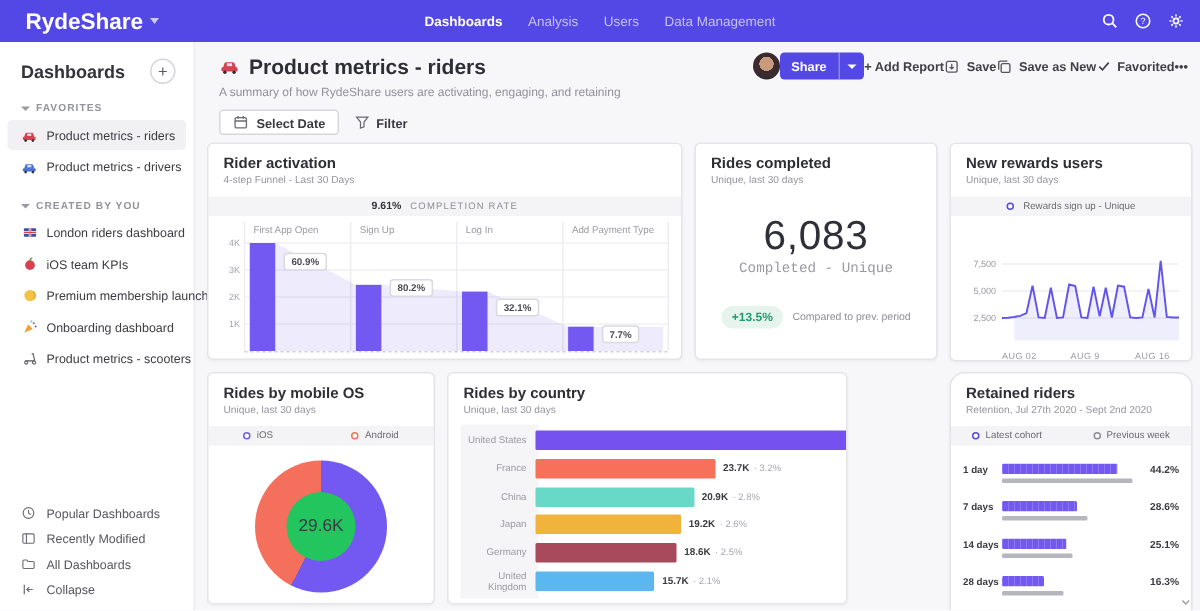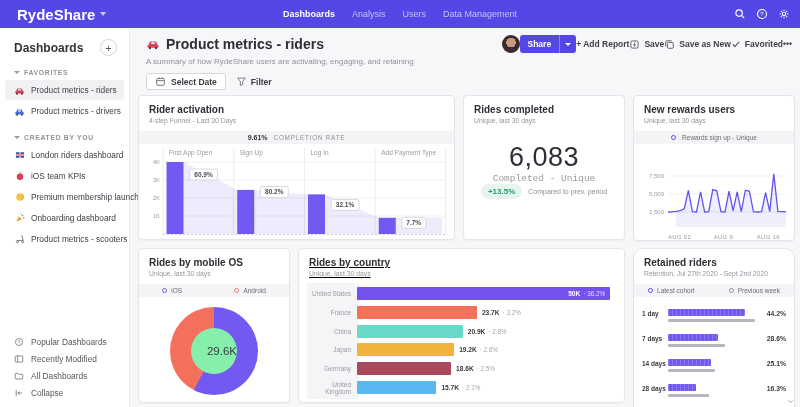--- a/index.html
+++ b/index.html
@@ -56,35 +56,35 @@
   .banner { height:13px; background:#f4f4f6; display:flex; align-items:center; justify-content:center; gap:6px; margin-top:7px; }
   .banner .b-strong { font-size:7px; font-weight:bold; color:#32323a; }
   .banner .b-label { font-size:6.3px; letter-spacing:.8px; color:#8d8d95; }
   .ring { width:5px; height:5px; border-radius:50%; border:1.6px solid #5347e6; background:#fff; display:inline-block; flex:none; }
   .legend-entry { display:flex; align-items:center; gap:4px; font-size:6.5px; color:#6a6a72; }
 
   #card-funnel   { left:8px;   top:67px;  width:317px; height:145px; }
   #card-bignum   { left:333px; top:67px;  width:162px; height:145px; }
   #card-line     { left:503px; top:67px;  width:162px; height:146px; }
   #card-donut    { left:8px;   top:220px; width:152px; height:155px; }
-  #card-country  { left:168px; top:220px; width:327px; height:155px;text-decoration:underline; }
+  #card-country  { left:168px; top:220px; width:267px; height:155px; }
   #card-retain   { left:503px; top:220px; width:162px; height:187px;border-radius:10px; }
 
   
   .big-wrap { text-align:center; }
   .big-value { font-size:27px; color:#2f2f38; margin-top:18px; letter-spacing:.5px; }
   .big-label { font-size:9.5px; color:#9a9aa2; margin-top:0;font-family:Liberation Mono, monospace; }
-  .delta-row { display:flex; align-items:center; justify-content:center; gap:6px; }
+  .delta-row { display:flex; align-items:center; justify-content:center; gap:6px; margin-top:20px; }
   .delta-pill { background:#e7f4ee; color:#1f9d6e; font-size:8px; font-weight:bold; border-radius:9px; padding:3px 7px; }
   .delta-label { font-size:7px; color:#8f8f97; }
 
   
   .donut-wrap { position:relative; width:88px; height:88px; margin:10px auto 0; }
   .donut { width:88px; height:88px; border-radius:50%; }
-  .donut-hole { position:absolute; left:21px; top:21px; width:46px; height:46px; border-radius:50%; background:#86efac; display:flex; align-items:center; justify-content:flex-end; }
+  .donut-hole { position:absolute; left:21px; top:21px; width:46px; height:46px; border-radius:50%; background:#22c55e; display:flex; align-items:center; justify-content:center; }
   .donut-center { font-size:11.5px; color:#3a3a42; font-weight:500; }
 
   
   .hbar-area { position:relative; margin-top:6px; height:122px; }
   .hbar-strip { position:absolute; left:8px; top:0; width:52px; height:116px; background:#f5f5f7; }
   .hbar-row { position:absolute; left:8px; height:13px; display:flex; align-items:center; }
   .hbar-cat { width:50px; text-align:right; padding-right:6px; font-size:6.5px; color:#9a9aa2; flex:none; }
   .hbar-bar { height:13px; border-radius:1px; position:relative; flex:none; }
   .hbar-inside { position:absolute; right:5px; top:0; height:13px; display:flex; align-items:center; gap:3px; }
   .hbar-out { display:flex; align-items:center; gap:3px; margin-left:5px; }

